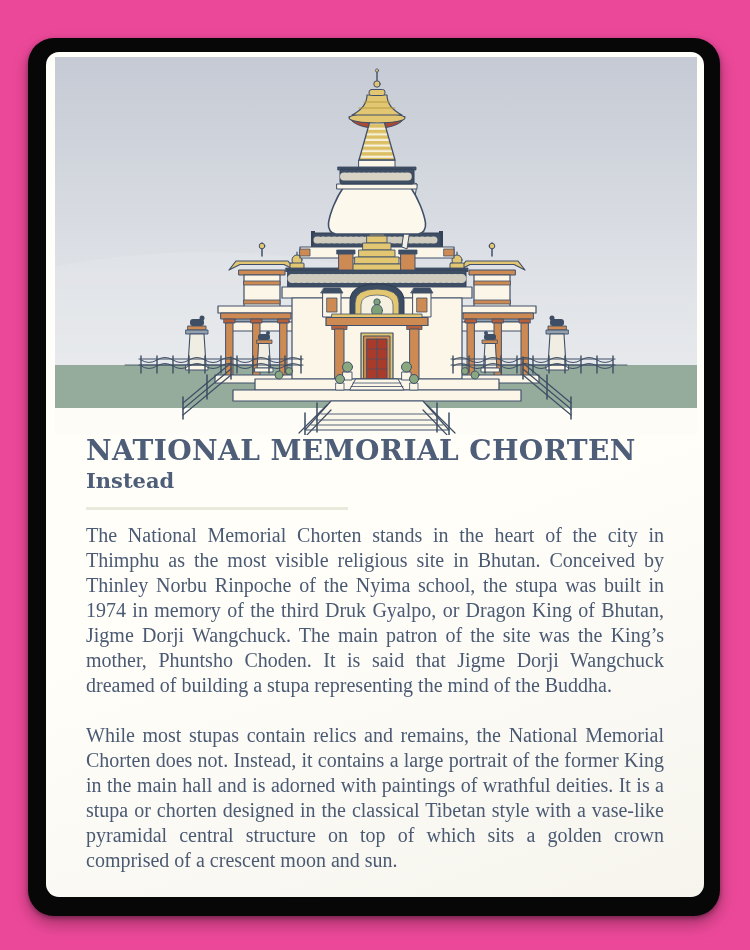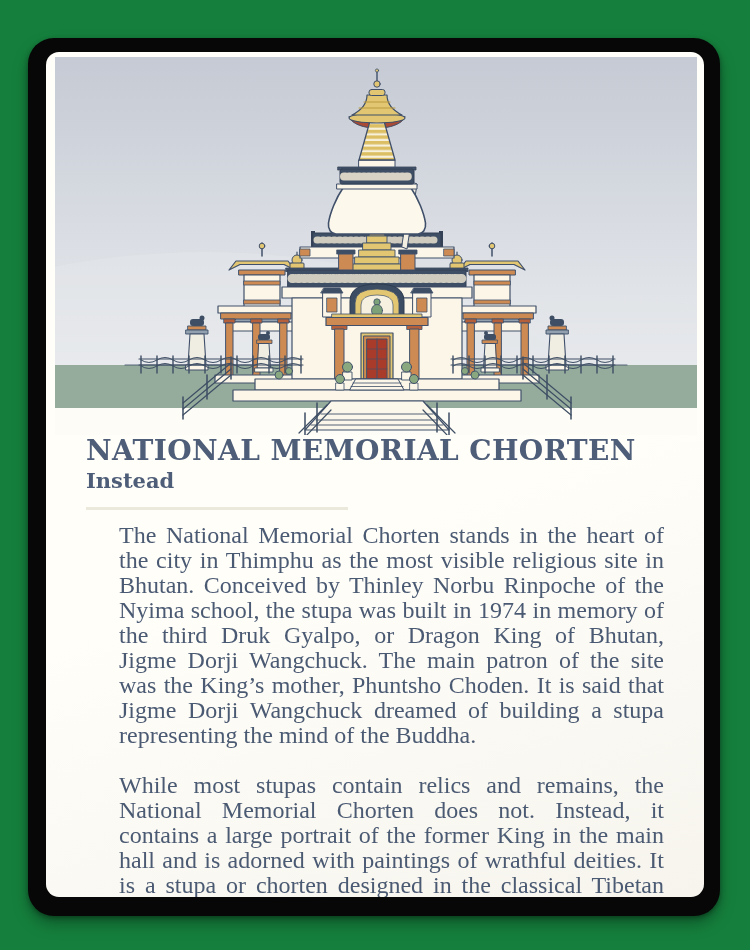--- a/index.html
+++ b/index.html
@@ -1,18 +1,18 @@
 <!DOCTYPE html>
 <html><head>
 <meta charset="utf-8">
 <style>
   * { margin:0; padding:0; box-sizing:border-box; }
   html,body { width:750px; height:950px; background:#ffffff; overflow:hidden;
     font-family:"Liberation Serif", serif; }
-  .stage { position:relative; width:750px; height:950px; background:#15803d; }
+  .stage { position:relative; width:750px; height:950px; background:#ec4899; }
 
   .frame { position:absolute; left:28px; top:38px; width:692px; height:878px;
     background:#070707; border-radius:26px;
     box-shadow:0 8px 16px rgba(0,0,0,.30), 0 2px 5px rgba(0,0,0,.35); }
 
   .card { position:absolute; left:46px; top:52px; width:658px; height:845px;
     background:linear-gradient(160deg,#fffef9 55%,#f6f4ed 100%);
     border-radius:13px; overflow:hidden; }
 
   .illus { position:absolute; left:9px; top:5px; width:642px; height:378px; }
@@ -20,22 +20,22 @@
   .illus svg * { stroke-linejoin:round; stroke-linecap:round; }
 
   .content { position:absolute; left:40px; top:384px; width:578px; }
 
   .title { font-family:"DejaVu Serif", serif; font-weight:700;
     font-size:28px; line-height:30px; letter-spacing:.4px; color:#4e5d78; }
   .subtitle { font-family:"DejaVu Serif", serif; font-weight:700;
     font-size:21px; line-height:24px; color:#4e5d78; margin-top:3px; }
   .divider { width:262px; height:3px; background:#ebe8dc; margin:14px 0 13px 0; }
 
-  .body-text p { font-family:"Liberation Serif", serif; font-size:24px;
-    line-height:25px; color:#4b5a73; text-align:justify;margin-left:33px; }
+  .body-text p { font-family:"Liberation Serif", serif; font-size:20px;
+    line-height:25px; color:#4b5a73; text-align:justify; }
   .body-text p + p { margin-top:25px; }
 </style>
 </head>
 <body>
 
 <div class="stage">
   <div class="frame" style="background: rgb(7, 7, 7);"></div>
   <div class="card">
 
     <div class="illus">

